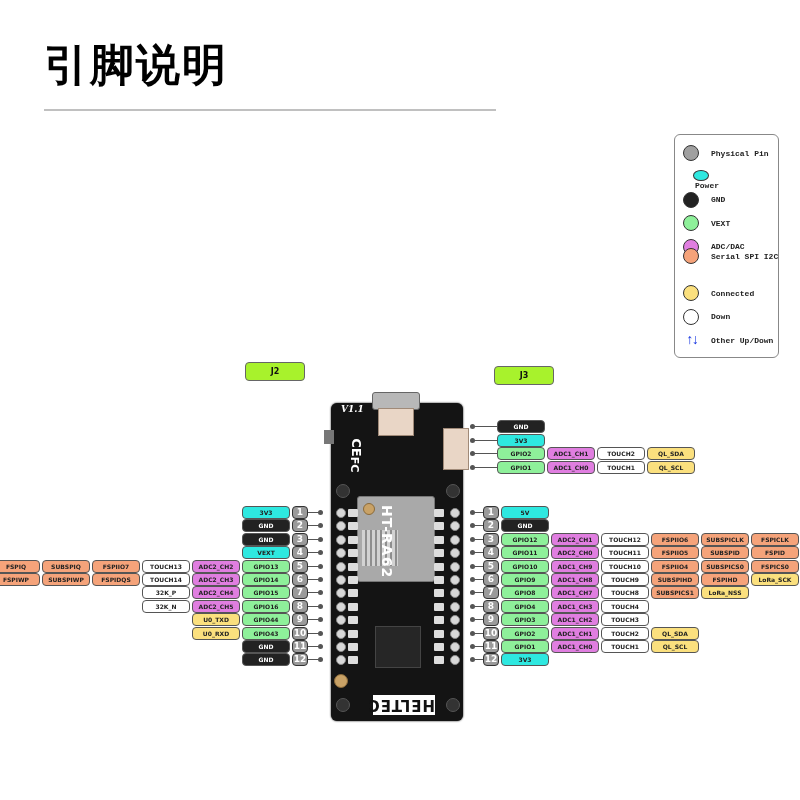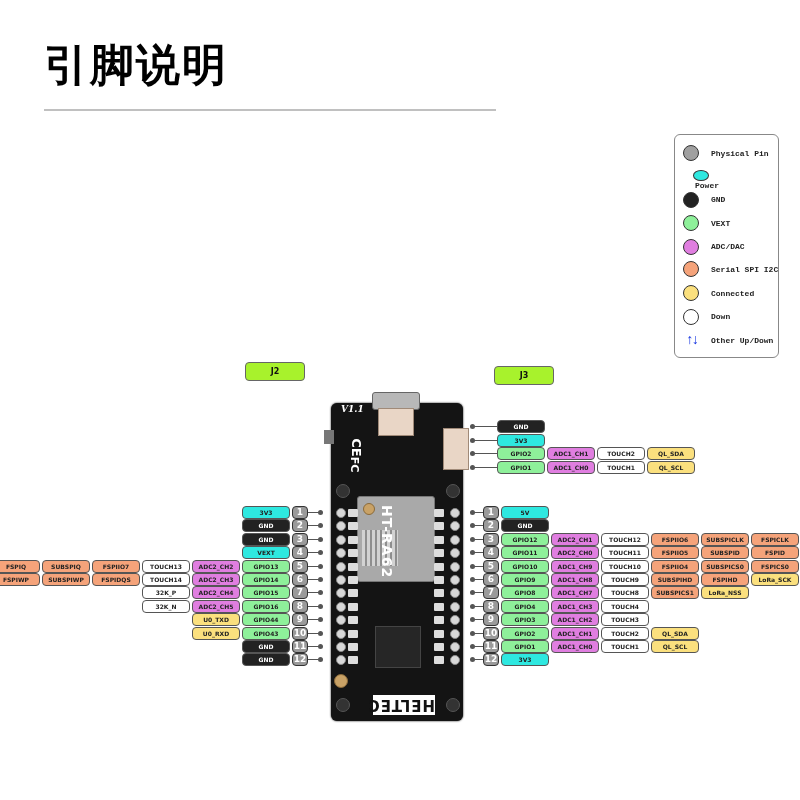--- a/index.html
+++ b/index.html
@@ -89,21 +89,21 @@
       <span class="legend-label">GND</span>
     </div>
     <div class="legend-item" style="top: 78.2px;">
       <div class="legend-dot" style="background: rgb(142, 240, 154);"></div>
       <span class="legend-label">VEXT</span>
     </div>
     <div class="legend-item" style="top: 101.6px;">
       <div class="legend-dot" style="background: rgb(224, 126, 224);"></div>
       <span class="legend-label">ADC/DAC</span>
     </div>
-    <div class="legend-item" style="top: 124px;">
+    <div class="legend-item" style="top: 111px;">
       <div class="legend-dot" style="background: rgb(245, 163, 122);"></div>
       <span class="legend-label">Serial SPI I2C</span>
     </div>
     <div class="legend-item" style="top: 148.4px;">
       <div class="legend-dot" style="background: rgb(251, 224, 126);"></div>
       <span class="legend-label">Connected</span>
     </div>
     <div class="legend-item" style="top: 171.8px;">
       <div class="legend-dot" style="background: rgb(255, 255, 255);"></div>
       <span class="legend-label">Down</span>

